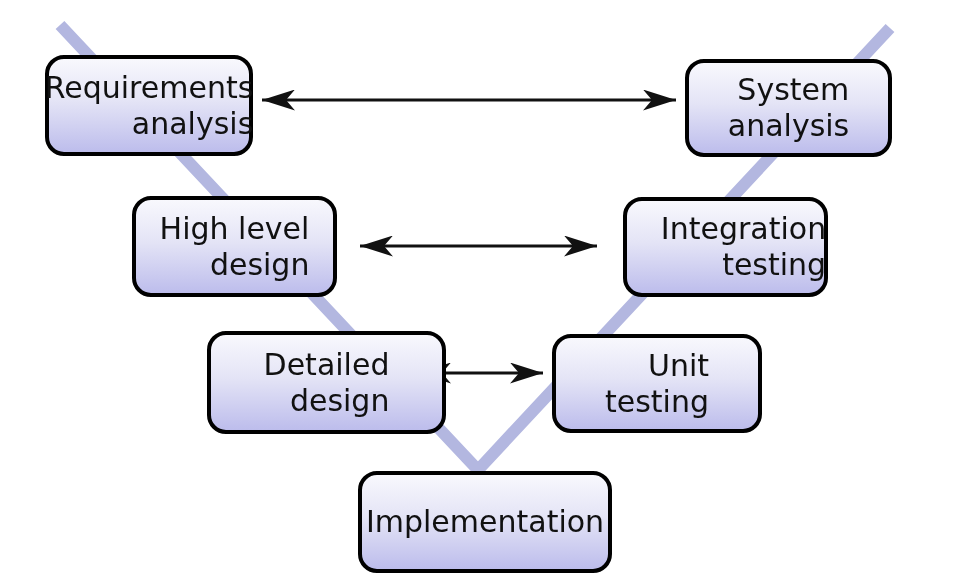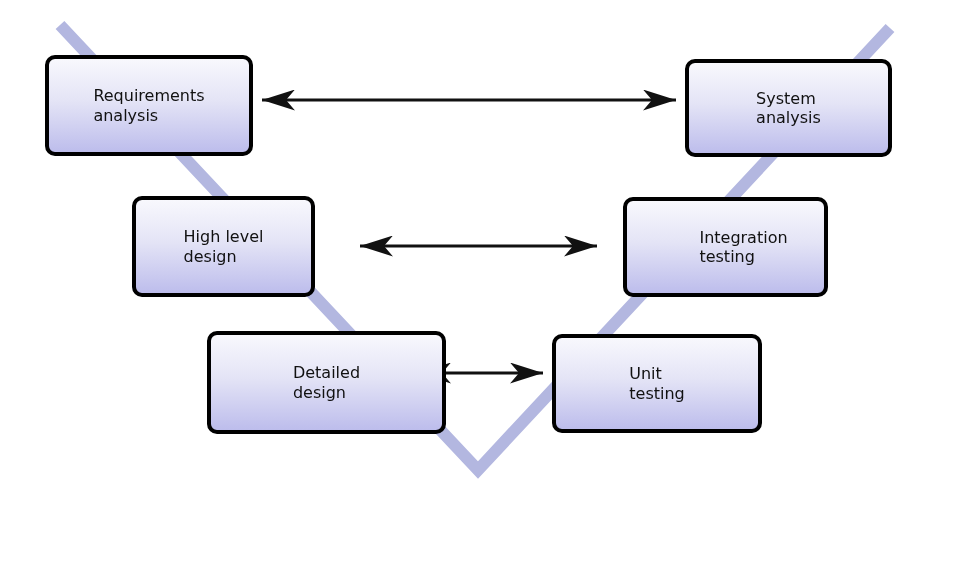--- a/index.html
+++ b/index.html
@@ -34,35 +34,35 @@
     stroke-width: 3;
     fill: none;
   }
   .arrowhead {
     fill: #111111;
   }
   .node {
     position: absolute;
     box-sizing: border-box;
     border: 4px solid #000000;
-    border-radius: 10px;
+    border-radius: 19px;
     background: linear-gradient(to bottom, #f8f8fd 0%, #e4e4f6 45%, #bdbdec 100%);
     display: flex;
     align-items: center;
     justify-content: center;
-    text-align: left;
-    font-size: 16px;
+    text-align: right;
+    font-size: 30px;
     line-height: 1.2;
     color: #111111;
     white-space: pre-line;
   }
   
   .n-requirements   { left: 45px;  top: 55px;  width: 208px; height: 101px; }
   .n-system         { left: 685px; top: 59px;  width: 207px; height: 98px;  }
-  .n-high-level     { left: 132px; top: 196px; width: 183px; height: 101px; }
+  .n-high-level     { left: 132px; top: 196px; width: 205px; height: 101px; }
   .n-integration    { left: 623px; top: 197px; width: 205px; height: 100px; padding-left: 36px; }
   .n-detailed       { left: 207px; top: 331px; width: 239px; height: 103px; }
   .n-unit           { left: 552px; top: 334px; width: 210px; height: 99px;  }
   .n-implementation { left: 358px; top: 471px; width: 254px; height: 102px; }
 </style>
 </head>
 <body>
 
 <div class="canvas">
 
@@ -91,14 +91,15 @@
 
   <div class="node n-integration">Integration
 testing</div>
 
   <div class="node n-detailed">Detailed
 design</div>
 
   <div class="node n-unit">Unit
 testing</div>
 
+  <div class="node n-implementation">Implementation</div>
 
 </div>
 
 </body></html>

